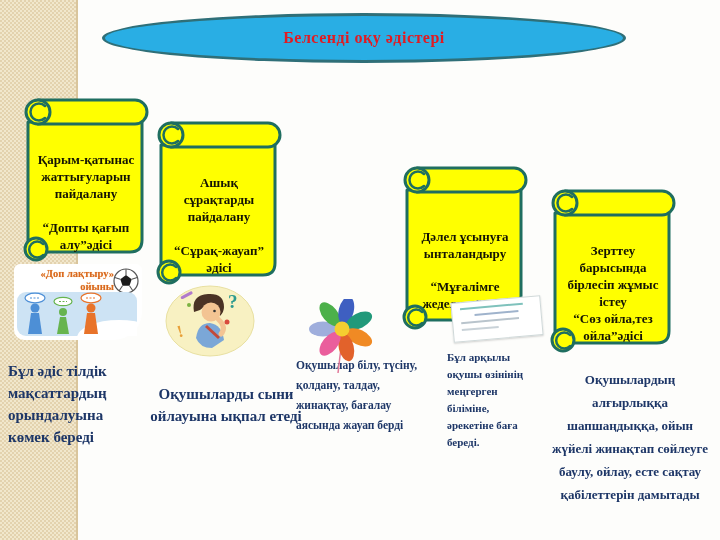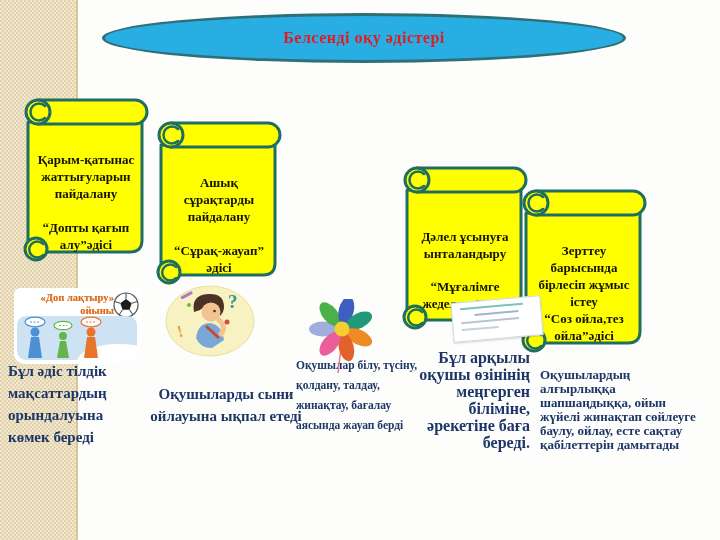--- a/index.html
+++ b/index.html
@@ -30,35 +30,35 @@
   .card .card-text{
     position:absolute; left:12px; right:14px; top:28px; bottom:14px;
     display:flex; align-items:center; justify-content:center;
     text-align:center; white-space:pre-line;
     font-weight:bold; font-size:13px; line-height:1.3; color:#141404;margin-top:32px;
   }
   .c1{ left:20px;  top:94px;  z-index:15; }
   .c2{ left:153px; top:117px; z-index:14; }
   .c3{ left:284px; top:139px; z-index:13; }
   .c4{ left:399px; top:162px; z-index:12; }
-  .c5{ left:518px; top:185px; z-index:11;font-family:Liberation Serif, serif; }
+  .c5{ left:547px; top:185px; z-index:11;font-family:Liberation Serif, serif; }
   .sc{ fill:#FFFF00; stroke:#1F6E60; stroke-width:3; stroke-linejoin:round; }
   .sc-open{ fill:none; stroke:#1F6E60; stroke-width:2.5; stroke-linecap:round; }
 
   
   .note{ position:absolute; color:#1D3667; font-weight:bold; white-space:pre-line; }
   .n1{ left:8px;   top:360px; width:142px; font-size:15px;   line-height:22px; }
   .n2{ left:145px; top:383px; width:162px; font-size:15px;   line-height:22px; text-align:center; }
   .n3{ left:296px; top:355px; width:142px; font-size:11.5px; line-height:20px; }
-  .n4{ left:408px; top:349px; width:122px; font-size:16px; line-height:17px;text-align:right; }
-  .n5{ left:540px; top:368px; width:180px; font-size:13px;   line-height:14px; }
+  .n4{ left:447px; top:349px; width:122px; font-size:11px; line-height:17px; }
+  .n5{ left:540px; top:368px; width:180px; font-size:13px;   line-height:23px;text-align:center; }
 
   
   .img-ball{
-    position:absolute; left:14px; top:288px; width:128px; height:76px;
+    position:absolute; left:14px; top:264px; width:128px; height:76px;
     background:#fff; border-radius:6px 6px 28px 10px; z-index:20;
   }
   .ball-caption{
     position:absolute; left:4px; top:3px; width:96px; text-align:right;
     color:#D9681E; font-size:10.5px; line-height:1.25; font-weight:bold; white-space:pre-line;
     text-shadow:0 0 1px #f3c08a;
   }
   .soccer{ position:absolute; right:3px; top:4px; width:26px; height:26px; }
   .crowd{ position:absolute; left:3px; bottom:4px; width:120px; height:44px; }
 

